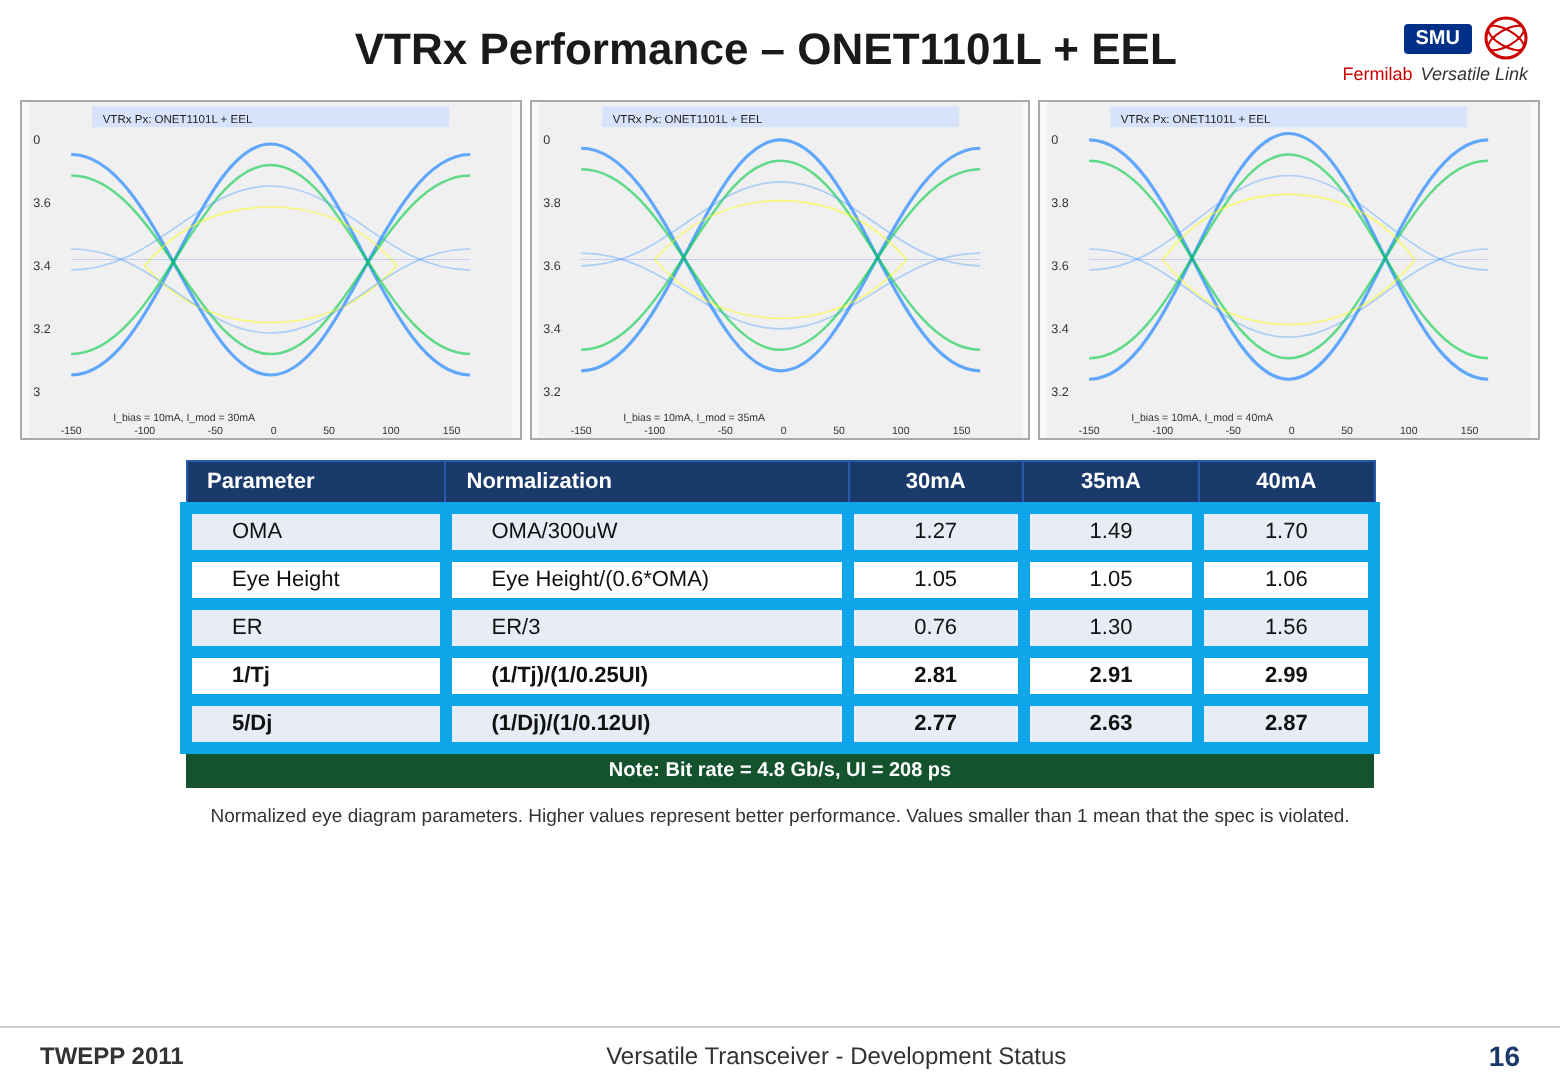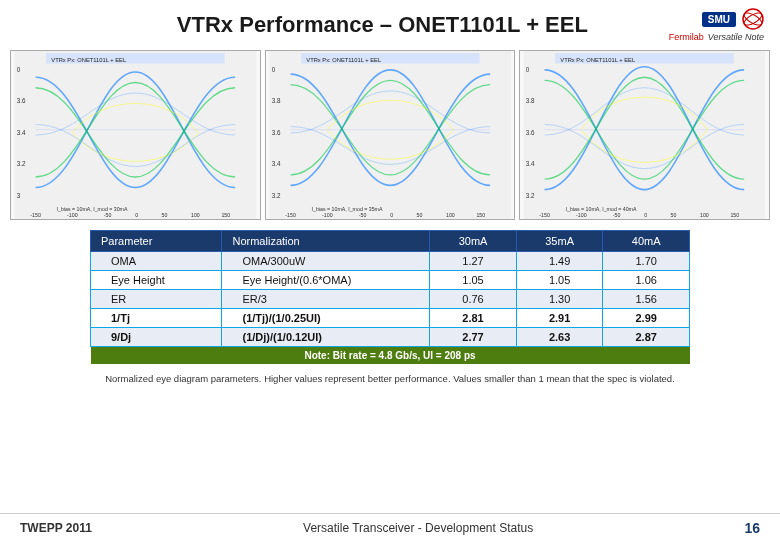--- a/index.html
+++ b/index.html
@@ -81,45 +81,45 @@
       border-collapse: collapse;
       font-size: 11px;
       width: 100%;
       max-width: 600px;
     }
     thead tr th {
       background: #1a3a6b;
       color: white;
       padding: 4px 10px;
       text-align: left;
-      font-weight: normal;
+      font-weight: bold;
       border: 1px solid #2a5ab0;
     }
     thead tr th:not(:first-child):not(:nth-child(2)) {
       text-align: center;
     }
     tbody tr td {
       padding: 3px 20px;
-      border: 1px solid #0ea5e9;
+      border: 6px solid #0ea5e9;
       color: #111;
     }
     tbody tr td:not(:first-child):not(:nth-child(2)) {
       text-align: center;
     }
     tbody tr:nth-child(odd) {
       background: #e8ecf5;
     }
     tbody tr:nth-child(even) {
       background: #ffffff;
     }
     tbody tr.bold-row td {
       font-weight: bold;
     }
     tfoot tr td {
-      background: #4d7c0f;
+      background: #14532d;
       color: white;
       font-size: 10px;
       font-weight: bold;
       padding: 3px 10px;
       text-align: center;
     }
 
     
     .note-text {
       text-align: center;
@@ -166,21 +166,21 @@
     <div style="display:flex; gap:6px; align-items:center;margin-left:32px;">
       <div class="logo-smu">SMU</div>
       <svg width="22" height="22" viewBox="0 0 22 22">
         <circle cx="11" cy="11" r="10" fill="none" stroke="#cc0000" stroke-width="1.5"></circle>
         <ellipse cx="11" cy="11" rx="10" ry="4" fill="none" stroke="#cc0000" stroke-width="1" transform="rotate(30 11 11)"></ellipse>
         <ellipse cx="11" cy="11" rx="10" ry="4" fill="none" stroke="#cc0000" stroke-width="1" transform="rotate(-30 11 11)"></ellipse>
       </svg>
     </div>
     <div style="display:flex; gap:4px; align-items:flex-start;">
       <span class="fermilab-text">Fermilab</span>
-      <span class="versatile-link-text">Versatile Note</span>
+      <span class="versatile-link-text">Versatile Link</span>
     </div>
   </div>
 </div>
 
 <div class="eye-diagrams">
   <div class="eye-diagram-container">
     <svg class="eye-diagram-svg" viewBox="0 0 230 160" xmlns="http://www.w3.org/2000/svg">
       <rect width="230" height="160" fill="#f0f0f0"></rect>
 
       <text x="2" y="20" font-size="6" fill="#333">0</text>
@@ -307,21 +307,21 @@
           <td>1.56</td>
         </tr>
         <tr class="bold-row">
           <td>1/Tj</td>
           <td>(1/Tj)/(1/0.25UI)</td>
           <td>2.81</td>
           <td>2.91</td>
           <td>2.99</td>
         </tr>
         <tr class="bold-row">
-          <td>9/Dj</td>
+          <td>5/Dj</td>
           <td>(1/Dj)/(1/0.12UI)</td>
           <td>2.77</td>
           <td>2.63</td>
           <td>2.87</td>
         </tr>
       </tbody>
     <tfoot>
       <tr>
         <td colspan="5">Note: Bit rate = 4.8 Gb/s, UI = 208 ps</td>
       </tr>

